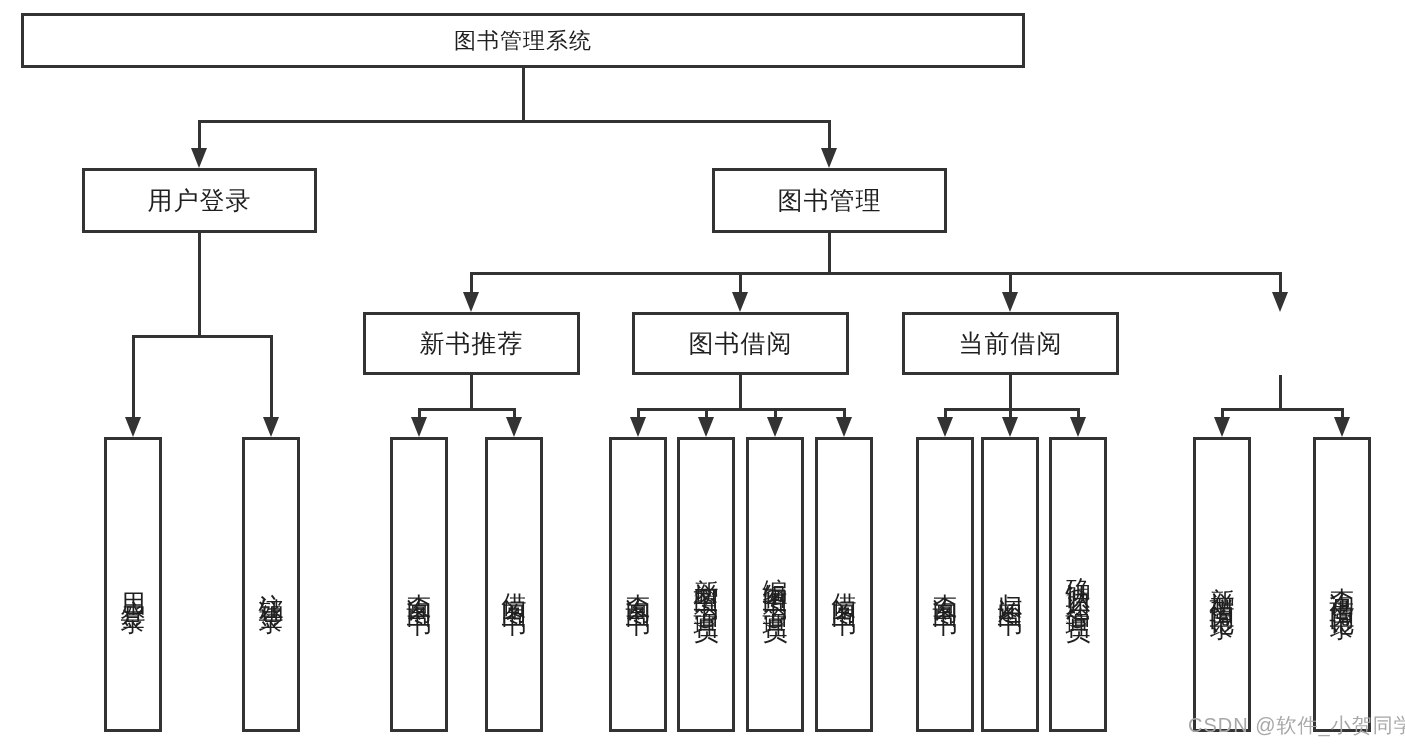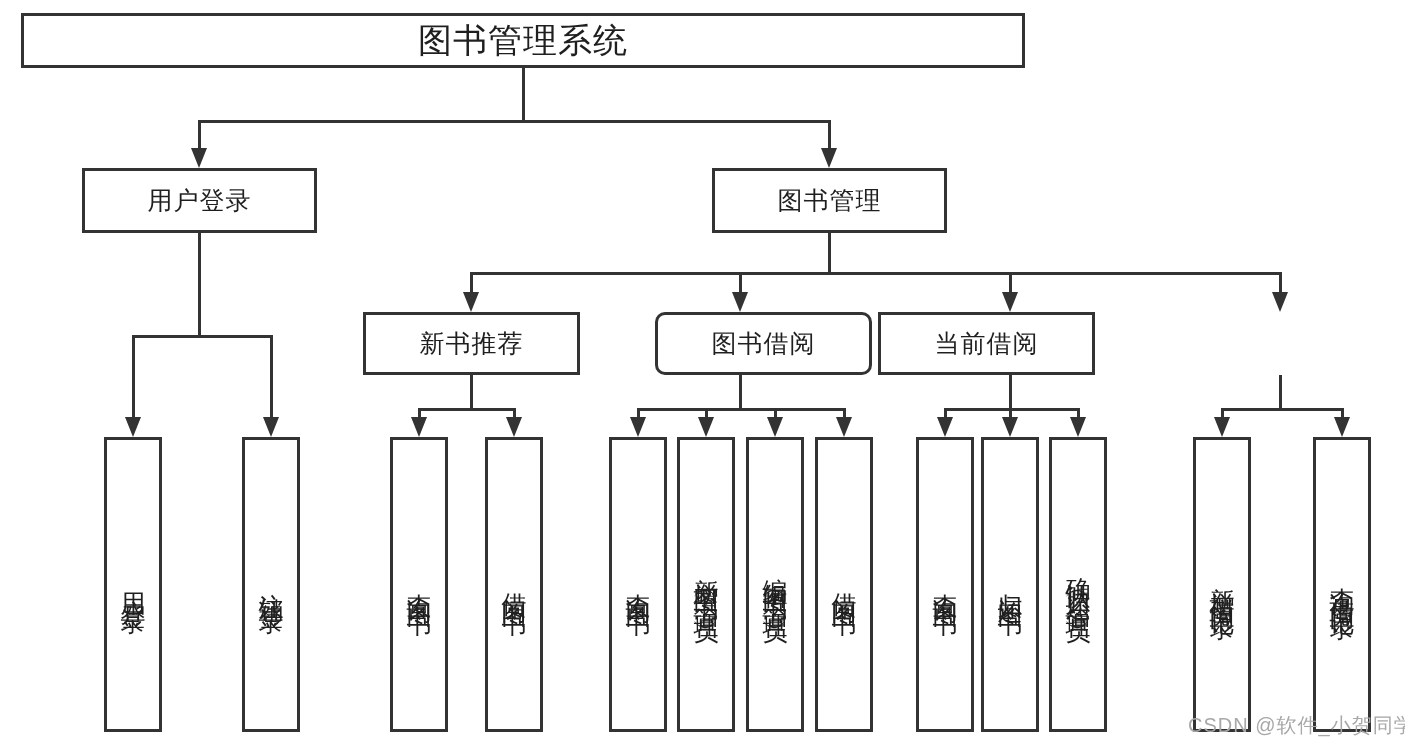--- a/index.html
+++ b/index.html
@@ -6,25 +6,25 @@
   .canvas{
     position:relative;width:1405px;height:747px;background:#ffffff;
     font-family:"Liberation Sans",sans-serif;color:#1f1f1f;overflow:hidden;
   }
   
   .node{
     position:absolute;box-sizing:border-box;border:3px solid #333333;background:#ffffff;
     display:flex;align-items:center;justify-content:center;
     font-size:25px;letter-spacing:1px;color:#1f1f1f;white-space:nowrap;
   }
-  .n-root{left:21px;top:13px;width:1004px;height:55px;font-size:34px;}
+  .n-root{left:21px;top:13px;width:1004px;height:55px;font-size:22px;}
   .n-l2a{left:82px;top:168px;width:235px;height:65px;}
   .n-l2b{left:712px;top:168px;width:235px;height:65px;}
   .l3{top:312px;width:217px;height:63px;}
-  .n-l3a{left:363px;} .n-l3b{left:655px;border-radius:10px;} .n-l3c{left:878px;} .n-l3d{left:1172px;}
+  .n-l3a{left:363px;} .n-l3b{left:632px;} .n-l3c{left:902px;} .n-l3d{left:1172px;}
   
   .leaf{position:absolute;top:437px;width:58px;height:295px;}
   .vtext{
     writing-mode:vertical-rl;text-orientation:mixed;
     letter-spacing:6px;line-height:1;font-size:25px;
   }
   .lf1{left:104px;} .lf2{left:242px;} .lf3{left:390px;} .lf4{left:485px;}
   .lf5{left:609px;} .lf6{left:677px;} .lf7{left:746px;} .lf8{left:815px;}
   .lf9{left:916px;} .lf10{left:981px;} .lf11{left:1049px;} .lf12{left:1193px;} .lf13{left:1313px;}
   

